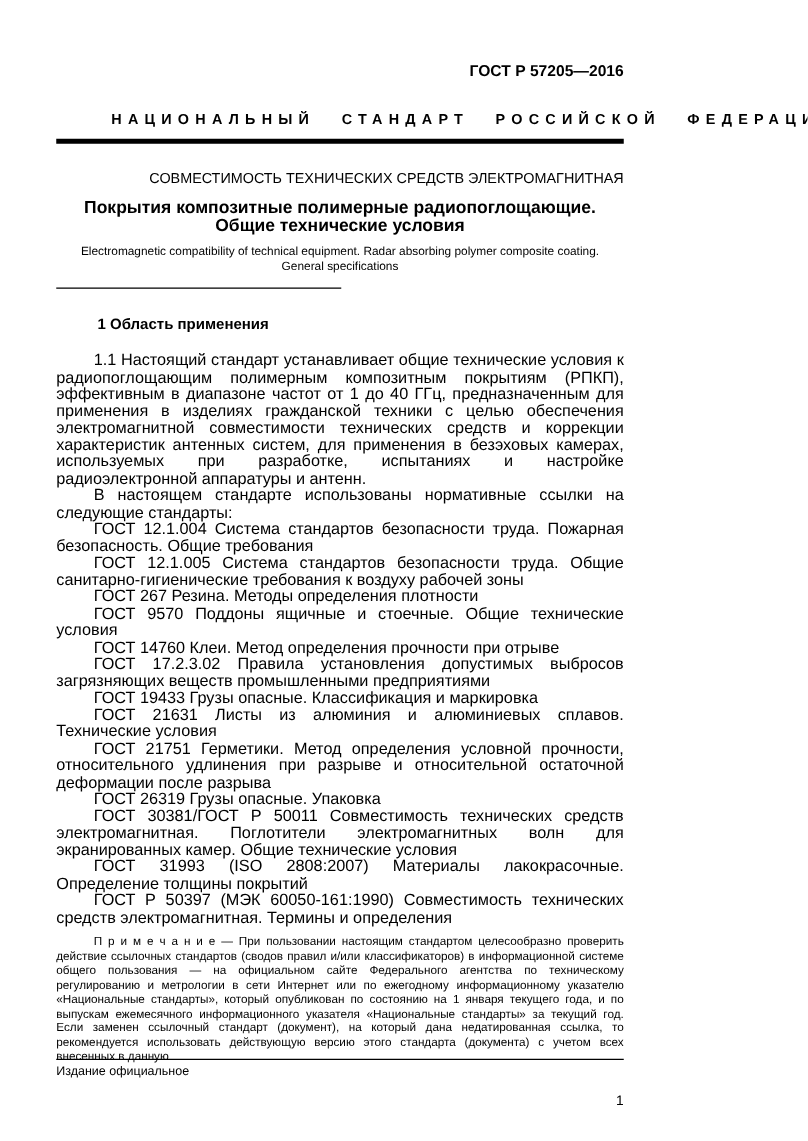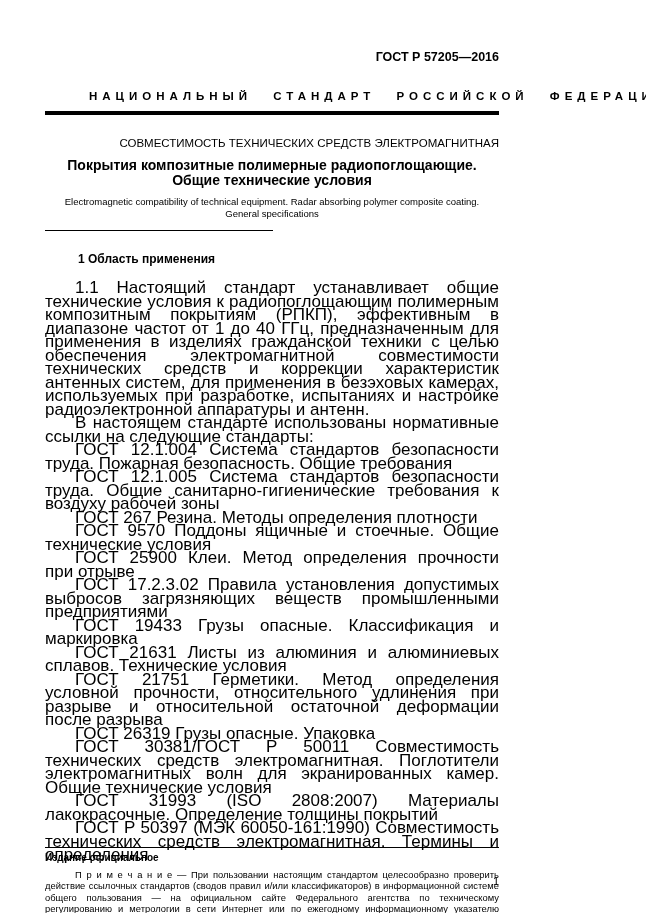--- a/index.html
+++ b/index.html
@@ -75,21 +75,21 @@
     font-weight: bold;
     margin-top: 15px;
   }
   .sec-heading {
     font-size: 12px;
     font-weight: bold;
     margin: 21px 0 15px 0;
     text-indent: 33px;
   }
   .body-p {
-    font-size: 17px;
+    font-size: 13px;
     line-height: 13.5px;
     text-align: justify;
     text-indent: 30px;
     margin: 0;
   }
   .note-p {
     font-size: 9.4px;
     line-height: 11.5px;
     text-align: justify;
     text-indent: 30px;
@@ -100,21 +100,21 @@
     left: 45px;
     right: 45px;
     bottom: 26px;
   }
   .footer-rule {
     border-top: 1px solid #000;
     margin-bottom: 4px;
   }
   .edition {
     font-size: 10px;
-    font-weight: bold;
+    font-weight: normal;
   }
   .page-num {
     text-align: right;
     font-size: 11px;
     margin-top: 12px;
   }
 </style>
 </head>
 <body>
 
@@ -141,21 +141,21 @@
 
   <p class="body-p">1.1 Настоящий стандарт устанавливает общие технические условия к радиопоглощающим полимерным композитным покрытиям (РПКП), эффективным в диапазоне частот от 1 до 40 ГГц, предназначенным для применения в изделиях гражданской техники с целью обеспечения электромагнитной совместимости технических средств и коррекции характеристик антенных систем, для применения в безэховых камерах, используемых при разработке, испытаниях и настройке радиоэлектронной аппаратуры и антенн.</p>
 
 
   <p class="body-p">В настоящем стандарте использованы нормативные ссылки на следующие стандарты:</p>
 
   <p class="body-p">ГОСТ 12.1.004 Система стандартов безопасности труда. Пожарная безопасность. Общие требования</p>
   <p class="body-p">ГОСТ 12.1.005 Система стандартов безопасности труда. Общие санитарно-гигиенические требования к воздуху рабочей зоны</p>
   <p class="body-p">ГОСТ 267 Резина. Методы определения плотности</p>
   <p class="body-p">ГОСТ 9570 Поддоны ящичные и стоечные. Общие технические условия</p>
-  <p class="body-p">ГОСТ 25900 Клеи. Метод определения прочности при отрыве</p>
+  <p class="body-p">ГОСТ 14760 Клеи. Метод определения прочности при отрыве</p>
   <p class="body-p">ГОСТ 17.2.3.02 Правила установления допустимых выбросов загрязняющих веществ промышленными предприятиями</p>
   <p class="body-p">ГОСТ 19433 Грузы опасные. Классификация и маркировка</p>
   <p class="body-p">ГОСТ 21631 Листы из алюминия и алюминиевых сплавов. Технические условия</p>
   <p class="body-p">ГОСТ 21751 Герметики. Метод определения условной прочности, относительного удлинения при разрыве и относительной остаточной деформации после разрыва</p>
   <p class="body-p">ГОСТ 26319 Грузы опасные. Упаковка</p>
   <p class="body-p">ГОСТ 30381/ГОСТ Р 50011 Совместимость технических средств электромагнитная. Поглотители электромагнитных волн для экранированных камер. Общие технические условия</p>
   <p class="body-p">ГОСТ 31993 (ISO 2808:2007) Материалы лакокрасочные. Определение толщины покрытий</p>
   <p class="body-p">ГОСТ Р 50397 (МЭК 60050-161:1990) Совместимость технических средств электромагнитная. Термины и определения</p>
 
   <p class="note-p">П р и м е ч а н и е — При пользовании настоящим стандартом целесообразно проверить действие ссылочных стандартов (сводов правил и/или классификаторов) в информационной системе общего пользования — на официальном сайте Федерального агентства по техническому регулированию и метрологии в сети Интернет или по ежегодному информационному указателю «Национальные стандарты», который опубликован по состоянию на 1 января текущего года, и по выпускам ежемесячного информационного указателя «Национальные стандарты» за текущий год. Если заменен ссылочный стандарт (документ), на который дана недатированная ссылка, то рекомендуется использовать действующую версию этого стандарта (документа) с учетом всех внесенных в данную</p>

